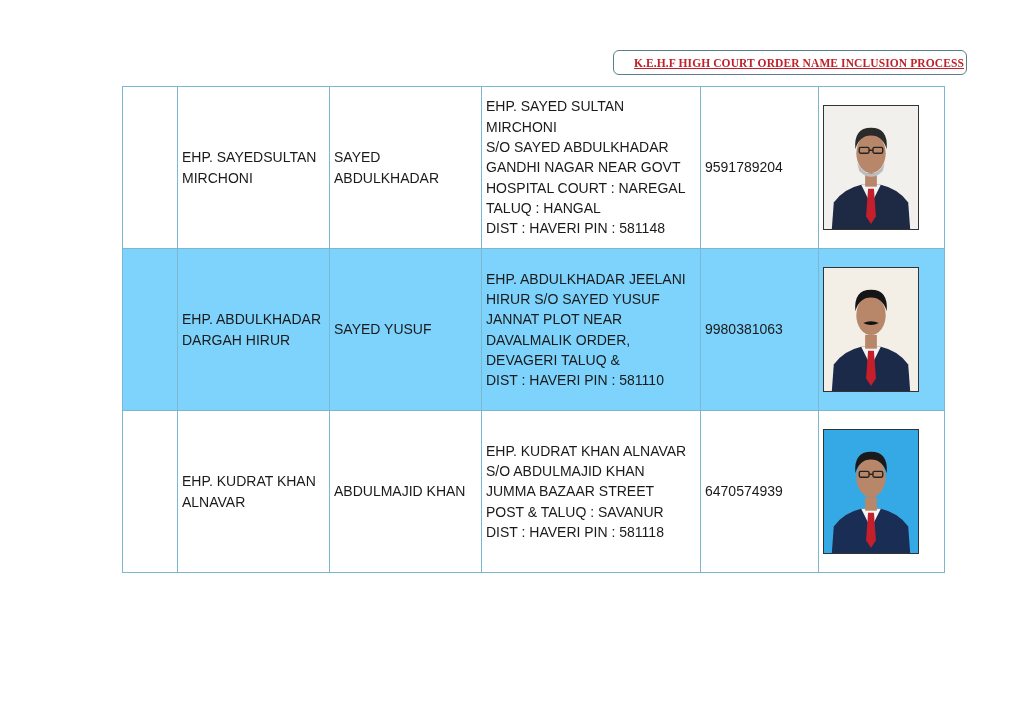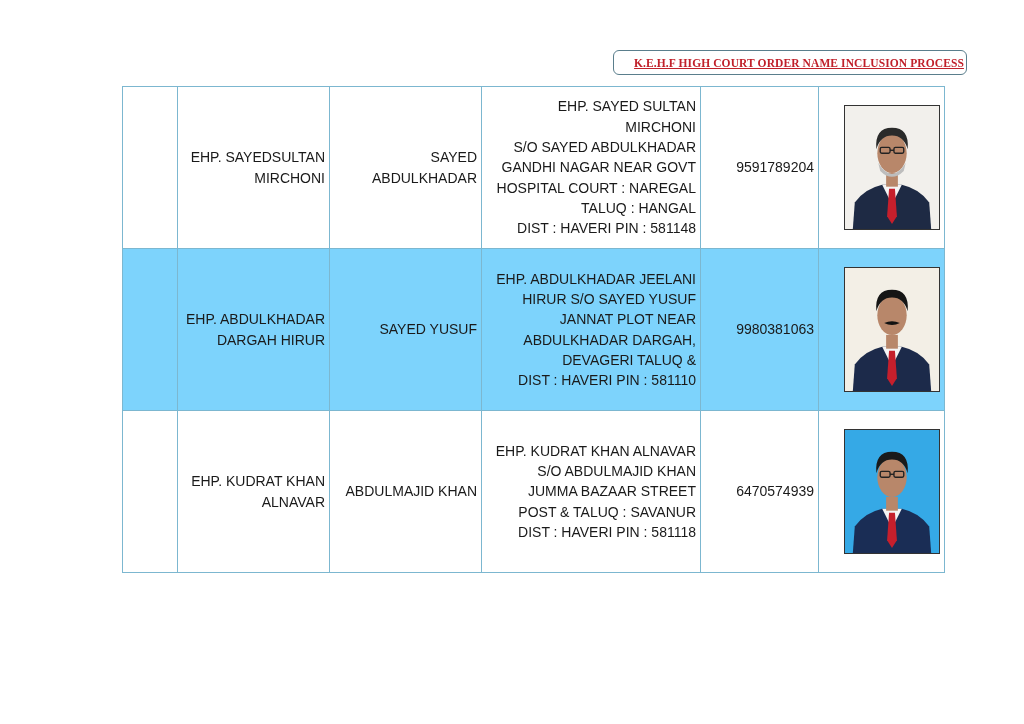--- a/index.html
+++ b/index.html
@@ -4,21 +4,21 @@
 <style>
   html, body { margin:0; padding:0; background:#ffffff; }
   body { width:1024px; height:724px; position:relative; overflow:hidden;
          font-family:"Liberation Sans", "DejaVu Sans", sans-serif; color:#1a1a1a; }
   .title-box { position:absolute; left:613px; top:50px; width:354px; height:25px;
                border:1.5px solid #5a7e8c; border-radius:6px; box-sizing:border-box;
                display:flex; align-items:center; justify-content:center; background:#fff;padding-left:18px; }
   .title-text { font-family:"Liberation Serif", "DejaVu Serif", serif; font-weight:bold;
                 font-size:11.5px; color:#c0202a; text-decoration:underline; letter-spacing:0.1px; }
   table.grid { position:absolute; left:122px; top:86px; border-collapse:collapse; }
-  table.grid td { border:1.5px solid #7cb7d0; text-align:right; vertical-align:middle;
+  table.grid td { border:1.5px solid #7cb7d0; text-align:left; vertical-align:middle;
                   font-size:14px; line-height:20.3px; padding:0 4px; box-sizing:border-box; }
   tr.row { height:162px; }
   tr.row.shaded td { background:#7dd3fc; }
   td.c0 { width:55px; }
   td.c1 { width:152px;margin-top:38px; }
   td.c2 { width:152px; }
   td.c3 { width:219px; }
   td.c4 { width:118px; }
   td.c5 { width:126px; }
   .addr-line { display:block; }
@@ -77,21 +77,21 @@
           <span class="addr-line">EHP. ABDULKHADAR</span>
           <span class="addr-line">DARGAH HIRUR</span>
         </td>
         <td class="c2">
           <span class="addr-line">SAYED YUSUF</span>
         </td>
         <td class="c3">
           <span class="addr-line">EHP. ABDULKHADAR JEELANI</span>
           <span class="addr-line">HIRUR S/O SAYED YUSUF</span>
           <span class="addr-line">JANNAT PLOT NEAR</span>
-          <span class="addr-line">ABDULKHADAR DARGAH,</span>
+          <span class="addr-line">DAVALMALIK ORDER,</span>
           <span class="addr-line">DEVAGERI TALUQ &amp;</span>
           <span class="addr-line">DIST : HAVERI PIN : 581110</span>
         </td>
         <td class="c4"><span>9980381063</span></td>
         <td class="c5"><div class="photo"><svg viewBox="0 0 96 125" preserveAspectRatio="none">
       <rect width="96" height="125" fill="#f3efe6"></rect>
       <path d="M8 125 L10 98 Q20 84 38 80 L58 80 Q76 84 86 98 L88 125 Z" fill="#1c2a4a"></path>
       <path d="M38 80 L48 100 L58 80 Z" fill="#f4f4f4"></path>
       <path d="M45 84 L51 84 L53 112 L48 120 L43 112 Z" fill="#c61f2c"></path>
       <rect x="42" y="68" width="12" height="14" fill="#b8876a"></rect>

